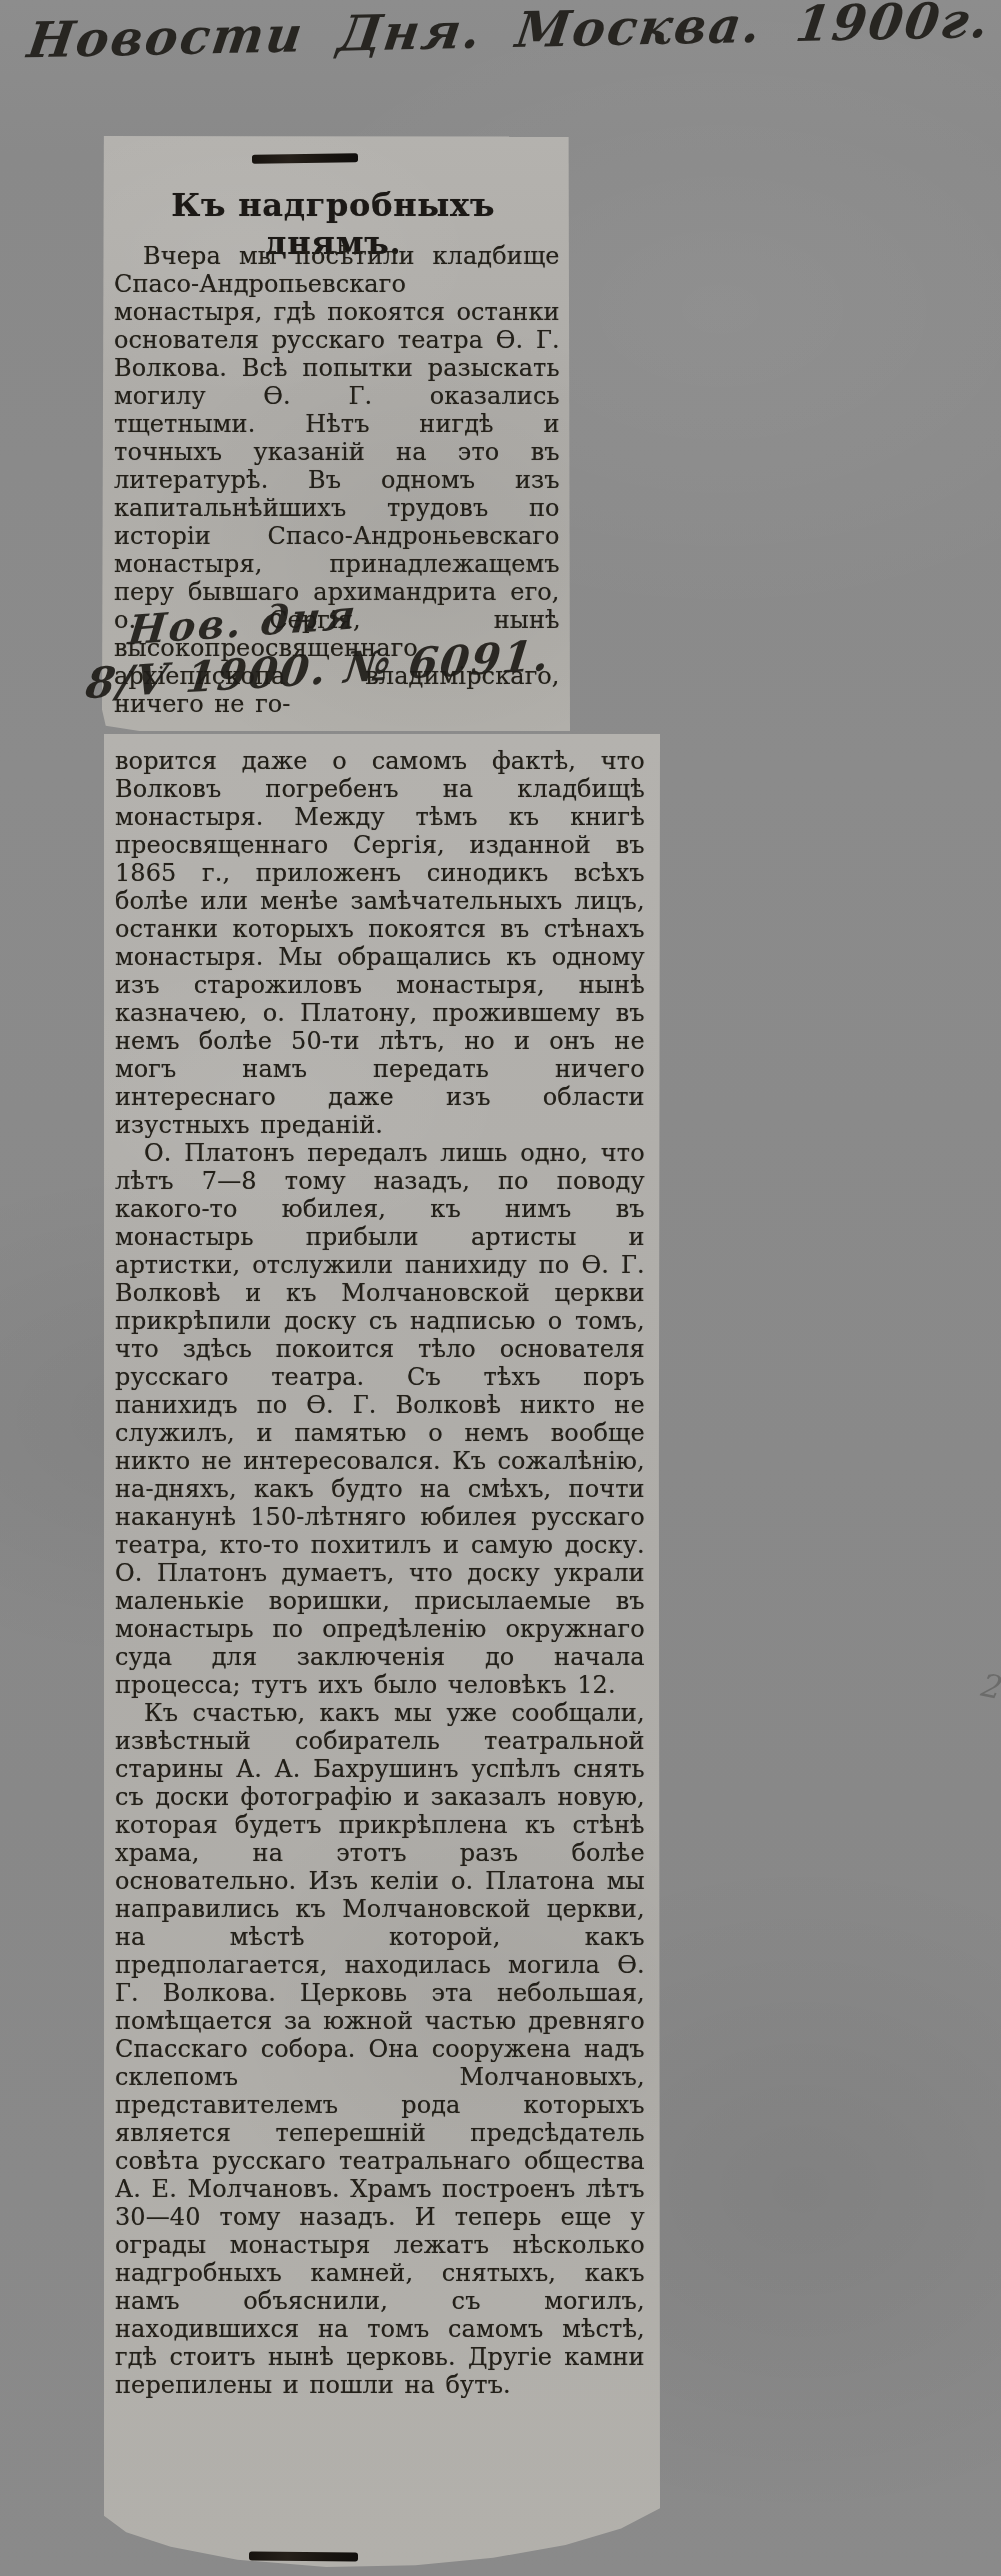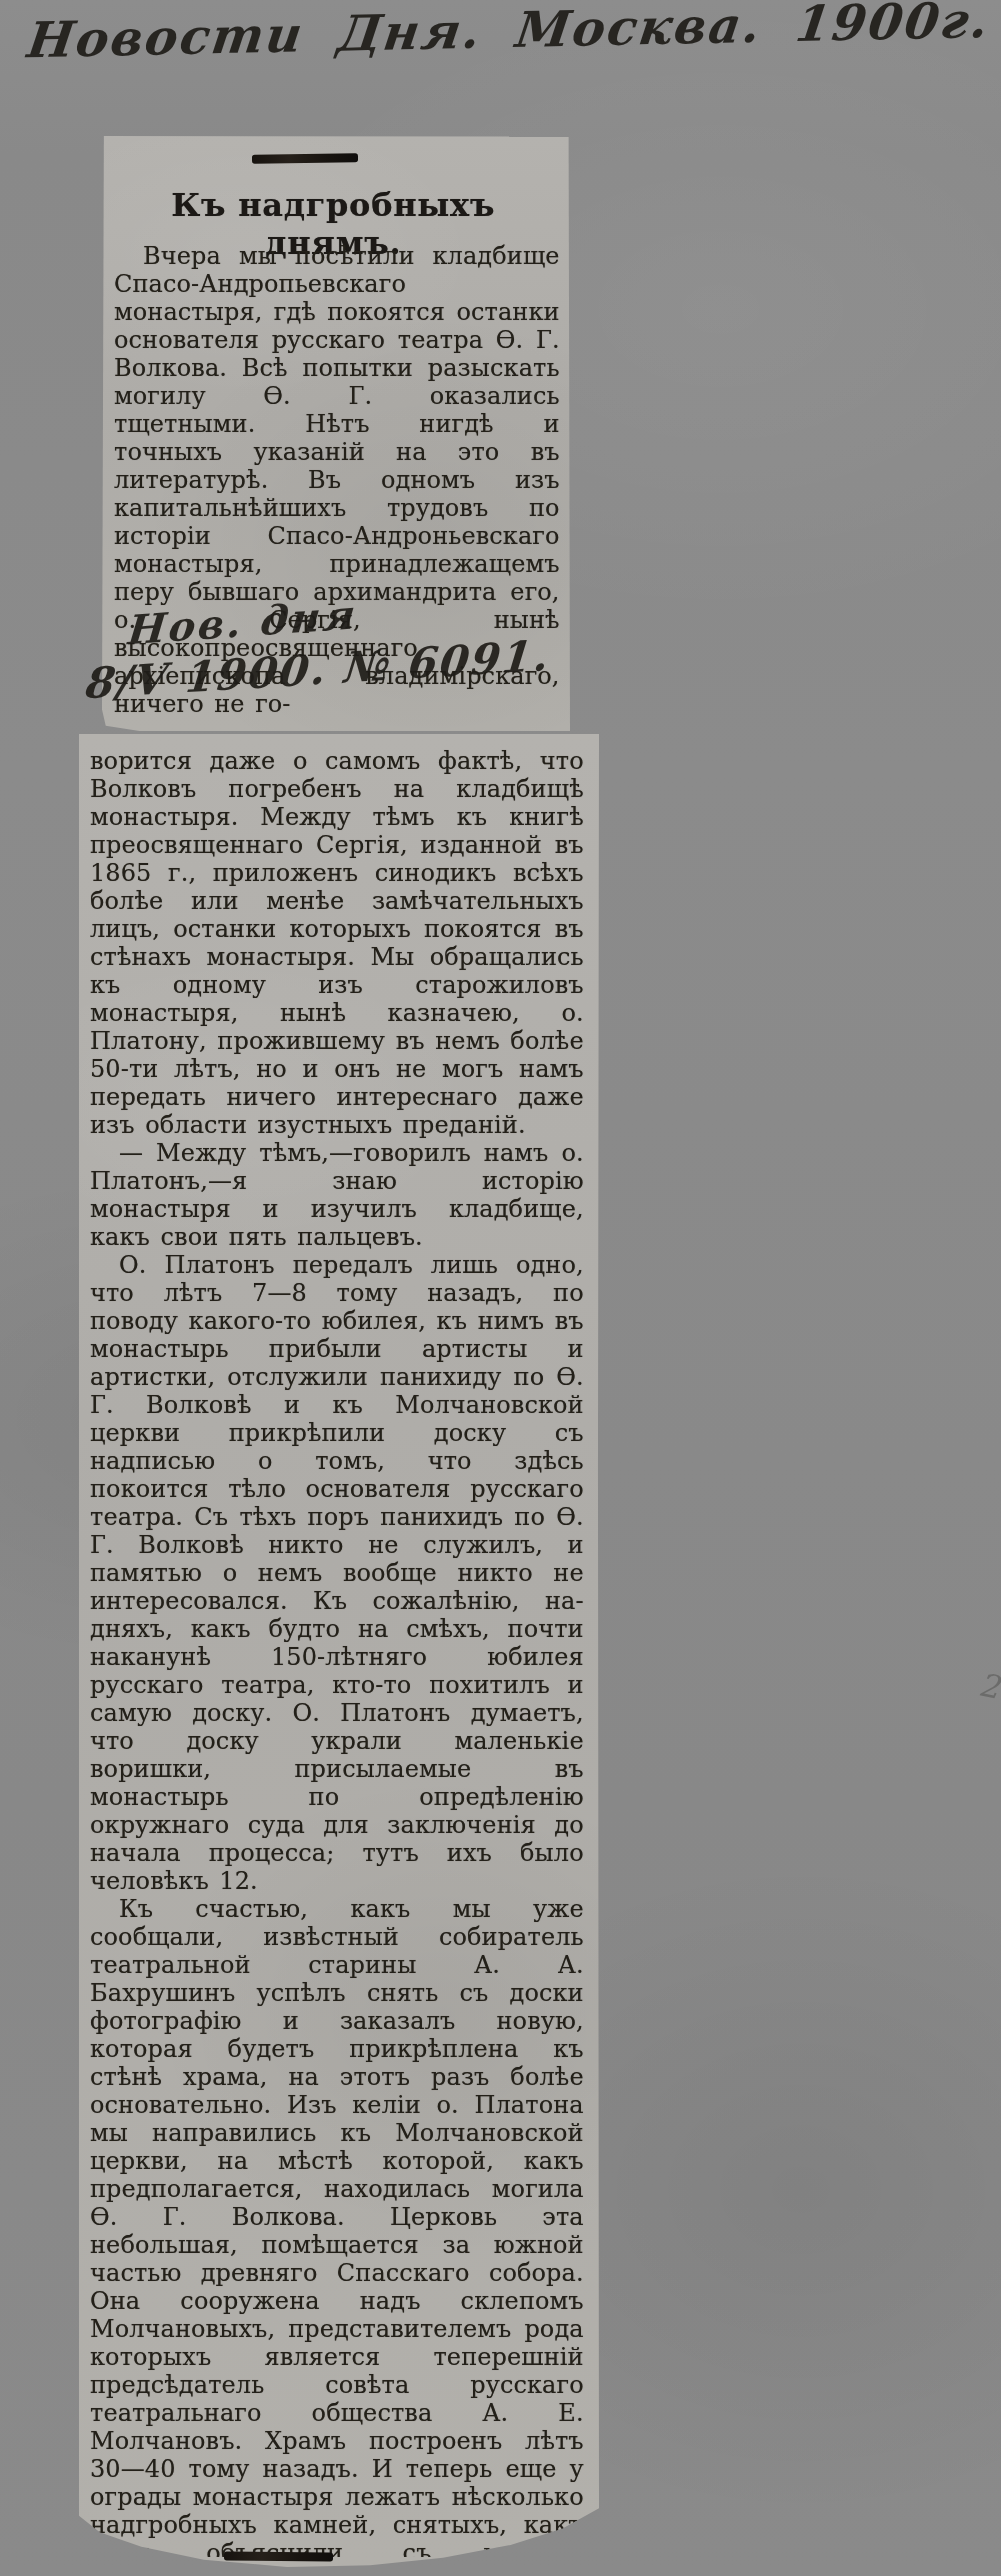--- a/index.html
+++ b/index.html
@@ -64,25 +64,26 @@
       linear-gradient(180deg, #b4b2ae 0%, #aeaca8 45%, #b2b0ab 100%);
     color: #201d1a;
   }
   #strip-top {
     left: 102px; top: 136px;
     width: 468px; height: 595px;
     clip-path: polygon(0.4% 0%, 99.7% 0.1%, 100% 100%, 8% 100%, 0.8% 99.1%, 0% 96.4%);
     box-shadow: -4.2px 2.1px 4.9px rgba(0,0,0,0.38), 0 -6.3px 8.3px -2.1px rgba(0,0,0,0.30);
   }
   #strip-bottom {
-    left: 79px; top: 734px;
+    left: 104px; top: 734px;
     width: 520px; height: 1833px;
     clip-path: polygon(0% 0%, 100% 0%, 99.8% 40%, 100% 96.8%, 93% 97.9%, 83% 98.8%,
                        70% 99.5%, 56% 99.9%, 40% 100%, 24% 99.6%, 12% 98.9%, 4% 98.1%, 0% 97.2%);
     box-shadow: -4.2px 2.8px 5.6px rgba(0,0,0,0.38), 2.8px 4.9px 6.3px rgba(0,0,0,0.22);
+    padding-left: 36px;
   }
 
   .rule-bar {
     position: absolute;
     height: 9px;
     background: linear-gradient(90deg, #17130f 0%, #26201a 35%, #181410 70%, #100e0c 100%);
     border-radius: 2.8px;
   }
   #rule-top  { left: 150px; top: 18px;   width: 106px; transform: rotate(-0.8deg); }
   #rule-bottom { left: 145px; top: 1818px; width: 109px; transform: rotate(0.5deg); }
@@ -130,21 +131,20 @@
       <p class="indent">Вчера мы посѣтили кладбище Спасо-Андропьевскаго монастыря, гдѣ покоятся останки основателя русскаго театра Ѳ. Г. Волкова. Всѣ попытки разыскать могилу Ѳ. Г. оказались тщетными. Нѣтъ нигдѣ и точныхъ указаній на это въ литературѣ. Въ одномъ изъ капитальнѣйшихъ трудовъ по исторіи Спасо-Андроньевскаго монастыря, принадлежащемъ перу бывшаго архимандрита его, о. Сергія, нынѣ высокопреосвященнаго архіепископа владимірскаго, ничего не го-</p>
     </div>
   </div>
 
   <div class="handwriting hw-mid-1">Нов. дня</div>
   <div class="handwriting hw-mid-2">8/V 1900. № 6091.</div>
 
   <div class="strip" id="strip-bottom">
     <div class="newsprint" id="col-bottom">
       <p class="noindent">ворится даже о самомъ фактѣ, что Волковъ погребенъ на кладбищѣ монастыря. Между тѣмъ къ книгѣ преосвященнаго Сергія, изданной въ 1865 г., приложенъ синодикъ всѣхъ болѣе или менѣе замѣчательныхъ лицъ, останки которыхъ покоятся въ стѣнахъ монастыря. Мы обращались къ одному изъ старожиловъ монастыря, нынѣ казначею, о. Платону, прожившему въ немъ болѣе 50-ти лѣтъ, но и онъ не могъ намъ передать ничего интереснаго даже изъ области изустныхъ преданій.</p>
-      <p class="indent">— Между тѣмъ,—говорилъ намъ о. Платонъ,—я знаю исторію монастыря и изучилъ кладбище, какъ свои пять пальцевъ.</p>
       <p class="indent">О. Платонъ передалъ лишь одно, что лѣтъ 7—8 тому назадъ, по поводу какого-то юбилея, къ нимъ въ монастырь прибыли артисты и артистки, отслужили панихиду по Ѳ. Г. Волковѣ и къ Молчановской церкви прикрѣпили доску съ надписью о томъ, что здѣсь покоится тѣло основателя русскаго театра. Съ тѣхъ поръ панихидъ по Ѳ. Г. Волковѣ никто не служилъ, и памятью о немъ вообще никто не интересовался. Къ сожалѣнію, на-дняхъ, какъ будто на смѣхъ, почти наканунѣ 150-лѣтняго юбилея русскаго театра, кто-то похитилъ и самую доску. О. Платонъ думаетъ, что доску украли маленькіе воришки, присылаемые въ монастырь по опредѣленію окружнаго суда для заключенія до начала процесса; тутъ ихъ было человѣкъ 12.</p>
       <p class="indent">Къ счастью, какъ мы уже сообщали, извѣстный собиратель театральной старины А. А. Бахрушинъ успѣлъ снять съ доски фотографію и заказалъ новую, которая будетъ прикрѣплена къ стѣнѣ храма, на этотъ разъ болѣе основательно. Изъ келіи о. Платона мы направились къ Молчановской церкви, на мѣстѣ которой, какъ предполагается, находилась могила Ѳ. Г. Волкова. Церковь эта небольшая, помѣщается за южной частью древняго Спасскаго собора. Она сооружена надъ склепомъ Молчановыхъ, представителемъ рода которыхъ является теперешній предсѣдатель совѣта русскаго театральнаго общества А. Е. Молчановъ. Храмъ построенъ лѣтъ 30—40 тому назадъ. И теперь еще у ограды монастыря лежатъ нѣсколько надгробныхъ камней, снятыхъ, какъ намъ объяснили, съ могилъ, находившихся на томъ самомъ мѣстѣ, гдѣ стоитъ нынѣ церковь. Другіе камни перепилены и пошли на бутъ.</p>
     </div>
     <div class="rule-bar" id="rule-bottom"></div>
   </div>
 
   <div class="handwriting hw-margin-mark">2</div>
 
 </div>
 

